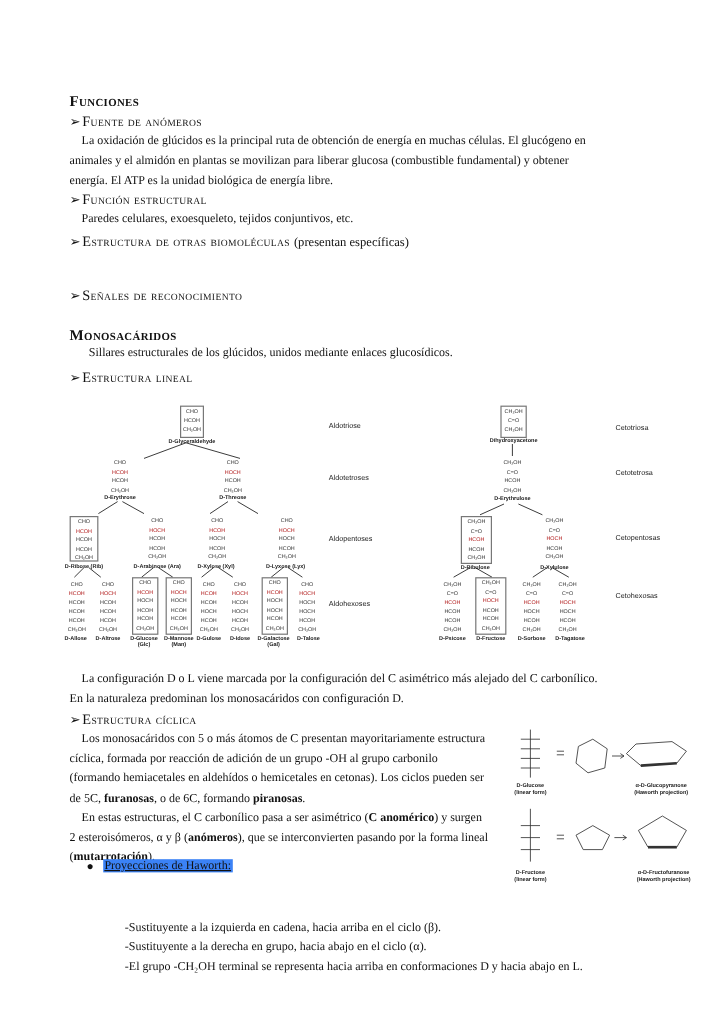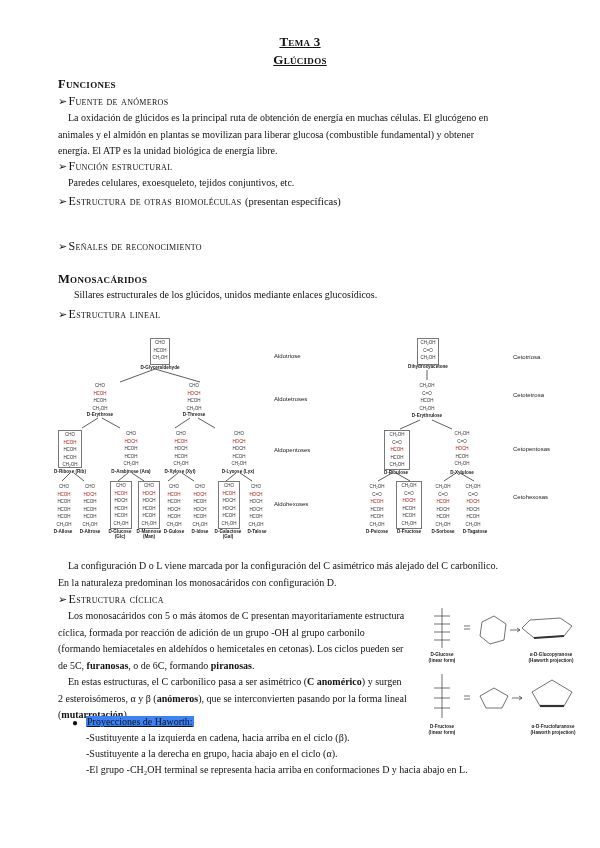--- a/index.html
+++ b/index.html
@@ -13,39 +13,37 @@
         font-size:12.5px; letter-spacing:0.3px; }
   .h2 { position:absolute; left:58px; font-variant:small-caps; font-size:12px;
         letter-spacing:0.3px; }
   .h2 .arrow { font-size:11px; margin-right:1px; }
   .h2 .tail { font-variant:normal; font-size:10.5px; letter-spacing:0; }
   .p { position:absolute; left:58px; width:440px; font-size:10px; line-height:16.5px; }
   .p.indent { text-indent:10px; }
   .p b { font-weight:bold;margin-top:44px; }
   .bullet { position:absolute; left:72px; font-size:10px; }
   .bullet-label { position:absolute; left:86px; font-size:10px; background:#3b82f6; padding:0 1px;text-decoration:underline; }
-  .sub { position:absolute; left:86px; font-size:10px; }
+  .sub { position:absolute; left:104px; font-size:10px;margin-top:36px; }
   
   .fig { position:absolute; }
   .lbl { position:absolute; font-family:"Liberation Sans","DejaVu Sans",sans-serif;
          font-size:6px; color:#222; }
   .mol { position:absolute; font-family:"Liberation Sans","DejaVu Sans",sans-serif;
          font-size:4.5px; line-height:7.5px; color:#333; text-align:center; }
   .mol .r { color:#b01818; }
   .boxed { border:1px solid #777; }
   .mname { position:absolute; font-family:"Liberation Sans","DejaVu Sans",sans-serif;
          font-size:4.6px; font-weight:bold; color:#222; text-align:center; white-space:nowrap; }
 </style>
 </head>
 <body>
 
 <div class="page">
 
-  <div class="title" style="top:34px;">Tema 3</div>
-  <div class="title" style="top:52px;">Glúcidos</div>
 
   <div class="h1" style="top:77px;">Funciones</div>
 
   <div class="h2" style="top:94px;">
     <span class="arrow">➢</span><span>Fuente de anómeros</span>
   </div>
   <div class="p indent" style="top:110px; width:450px;">La oxidación de glúcidos es la principal ruta de obtención de energía en muchas células. El glucógeno en animales y el almidón en plantas se movilizan para liberar glucosa (combustible fundamental) y obtener energía. El ATP es la unidad biológica de energía libre.</div>
 
   <div class="h2" style="top:159px;">
     <span class="arrow">➢</span><span>Función estructural</span>

